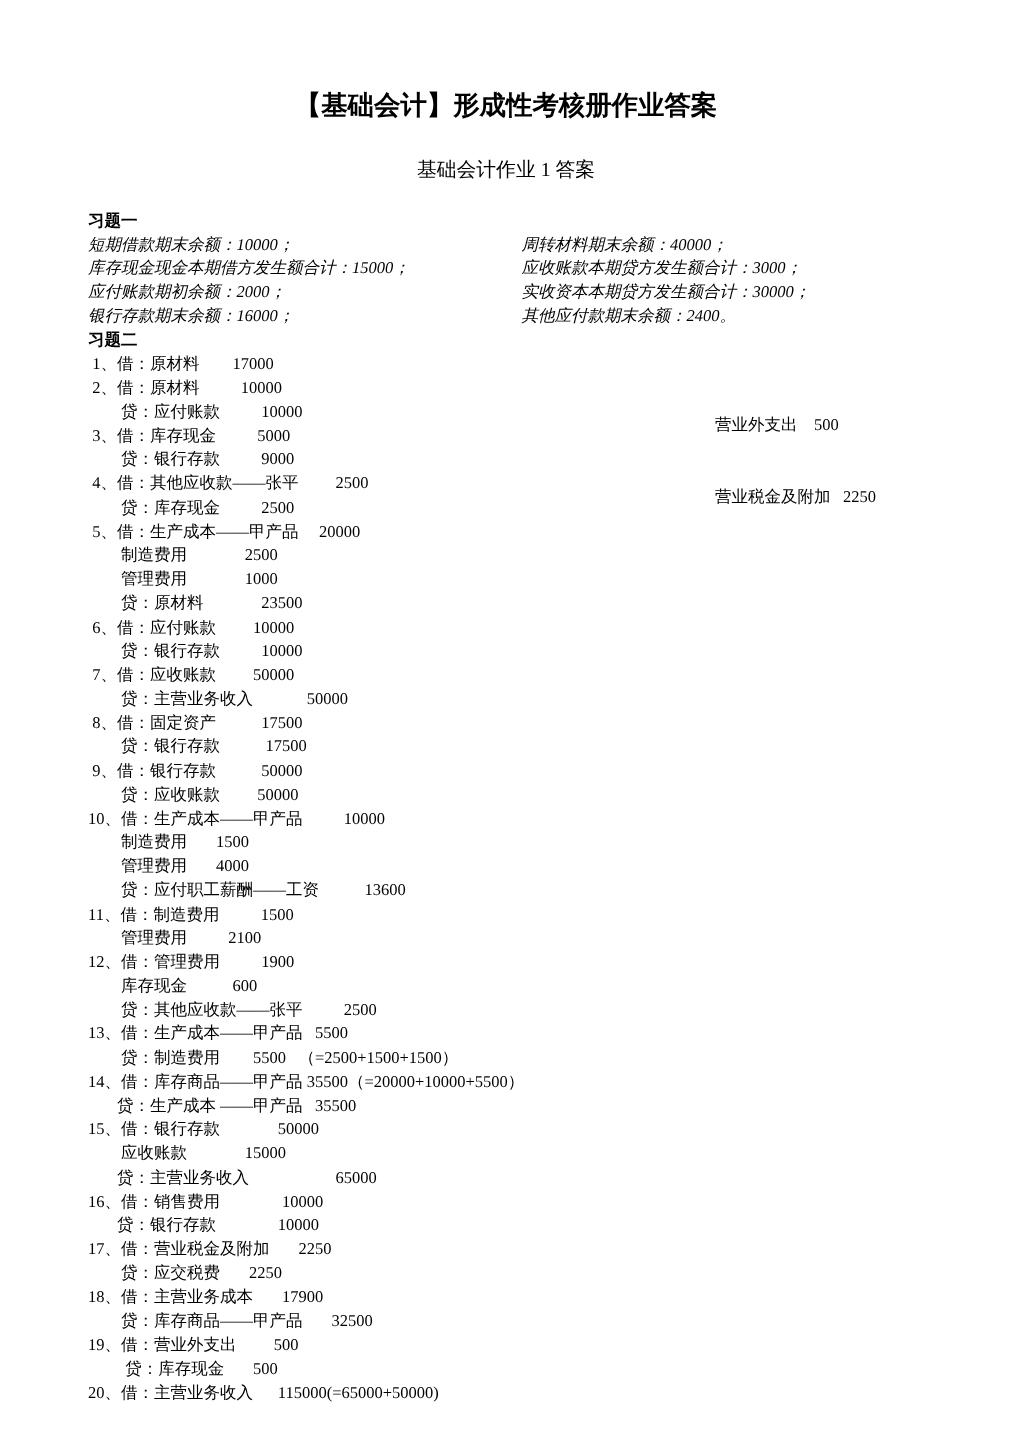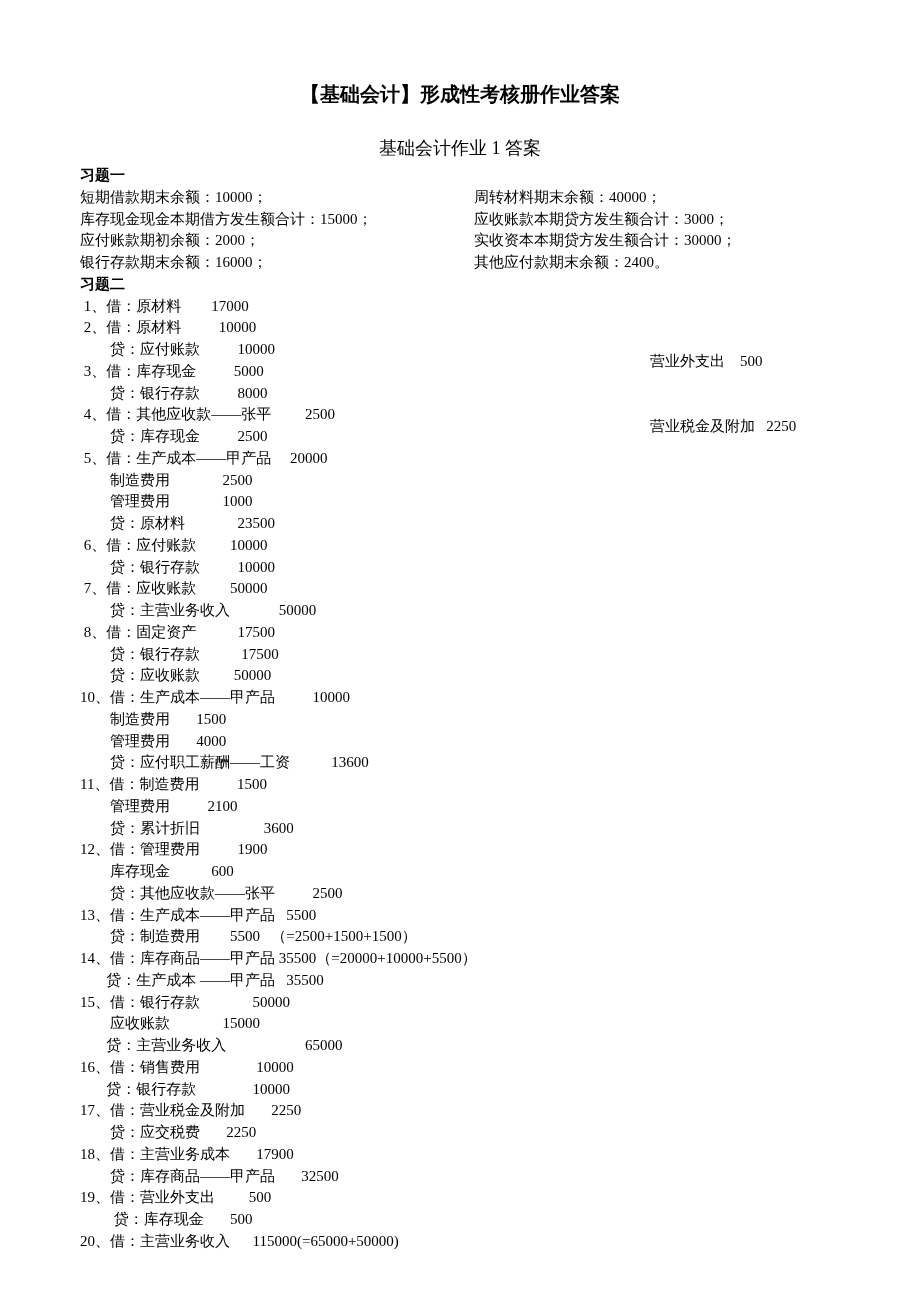--- a/index.html
+++ b/index.html
@@ -14,36 +14,37 @@
   .page {
     width: 920px;
     min-height: 1302px;
     box-sizing: border-box;
     padding: 80px 80px 60px 80px;
     position: relative;
   }
   .title {
     text-align: center;
     font-weight: bold;
-    font-size: 20px;
+    font-size: 24px;
     margin-bottom: 26px;
     font-family: "SimHei", "黑体", sans-serif;
   }
   .subtitle {
     text-align: center;
     font-size: 18px;
-    margin-bottom: 4px;
+    margin-bottom: 24px;
     font-family: "SimSun", "宋体", serif;
   }
   .section-heading {
     font-weight: bold;
   }
   .two-col {
     display: flex;
     gap: 28px;
+    font-style: italic;
   }
   .col {
     flex: 1;
     min-width: 0;
   }
   .line {
     white-space: pre;
     font-family: inherit;
   }
   .entries {
@@ -86,41 +87,41 @@
 
   <div class="entries">
     <div class="aside">
       <div class="line">营业外支出    500</div>
       <div class="line">营业税金及附加   2250</div>
     </div>
     <div class="line"> 1、借：原材料        17000</div>
     <div class="line"> 2、借：原材料          10000</div>
     <div class="line">        贷：应付账款          10000</div>
     <div class="line"> 3、借：库存现金          5000</div>
-    <div class="line">        贷：银行存款          8000</div>
+    <div class="line">        贷：银行存款          9000</div>
     <div class="line"> 4、借：其他应收款——张平         2500</div>
     <div class="line">        贷：库存现金          2500</div>
     <div class="line"> 5、借：生产成本——甲产品     20000</div>
     <div class="line">        制造费用              2500</div>
     <div class="line">        管理费用              1000</div>
     <div class="line">        贷：原材料              23500</div>
     <div class="line"> 6、借：应付账款         10000</div>
     <div class="line">        贷：银行存款          10000</div>
     <div class="line"> 7、借：应收账款         50000</div>
     <div class="line">        贷：主营业务收入             50000</div>
     <div class="line"> 8、借：固定资产           17500</div>
     <div class="line">        贷：银行存款           17500</div>
+    <div class="line"> 9、借：银行存款           50000</div>
     <div class="line">        贷：应收账款         50000</div>
     <div class="line">10、借：生产成本——甲产品          10000</div>
     <div class="line">        制造费用       1500</div>
     <div class="line">        管理费用       4000</div>
     <div class="line">        贷：应付职工薪酬——工资           13600</div>
     <div class="line">11、借：制造费用          1500</div>
     <div class="line">        管理费用          2100</div>
-    <div class="line">        贷：累计折旧                 3600</div>
     <div class="line">12、借：管理费用          1900</div>
     <div class="line">        库存现金           600</div>
     <div class="line">        贷：其他应收款——张平          2500</div>
     <div class="line">13、借：生产成本——甲产品   5500</div>
     <div class="line">        贷：制造费用        5500   （=2500+1500+1500）</div>
     <div class="line">14、借：库存商品——甲产品 35500（=20000+10000+5500）</div>
     <div class="line">       贷：生产成本 ——甲产品   35500</div>
     <div class="line">15、借：银行存款              50000</div>
     <div class="line">        应收账款              15000</div>
     <div class="line">       贷：主营业务收入                     65000</div>

